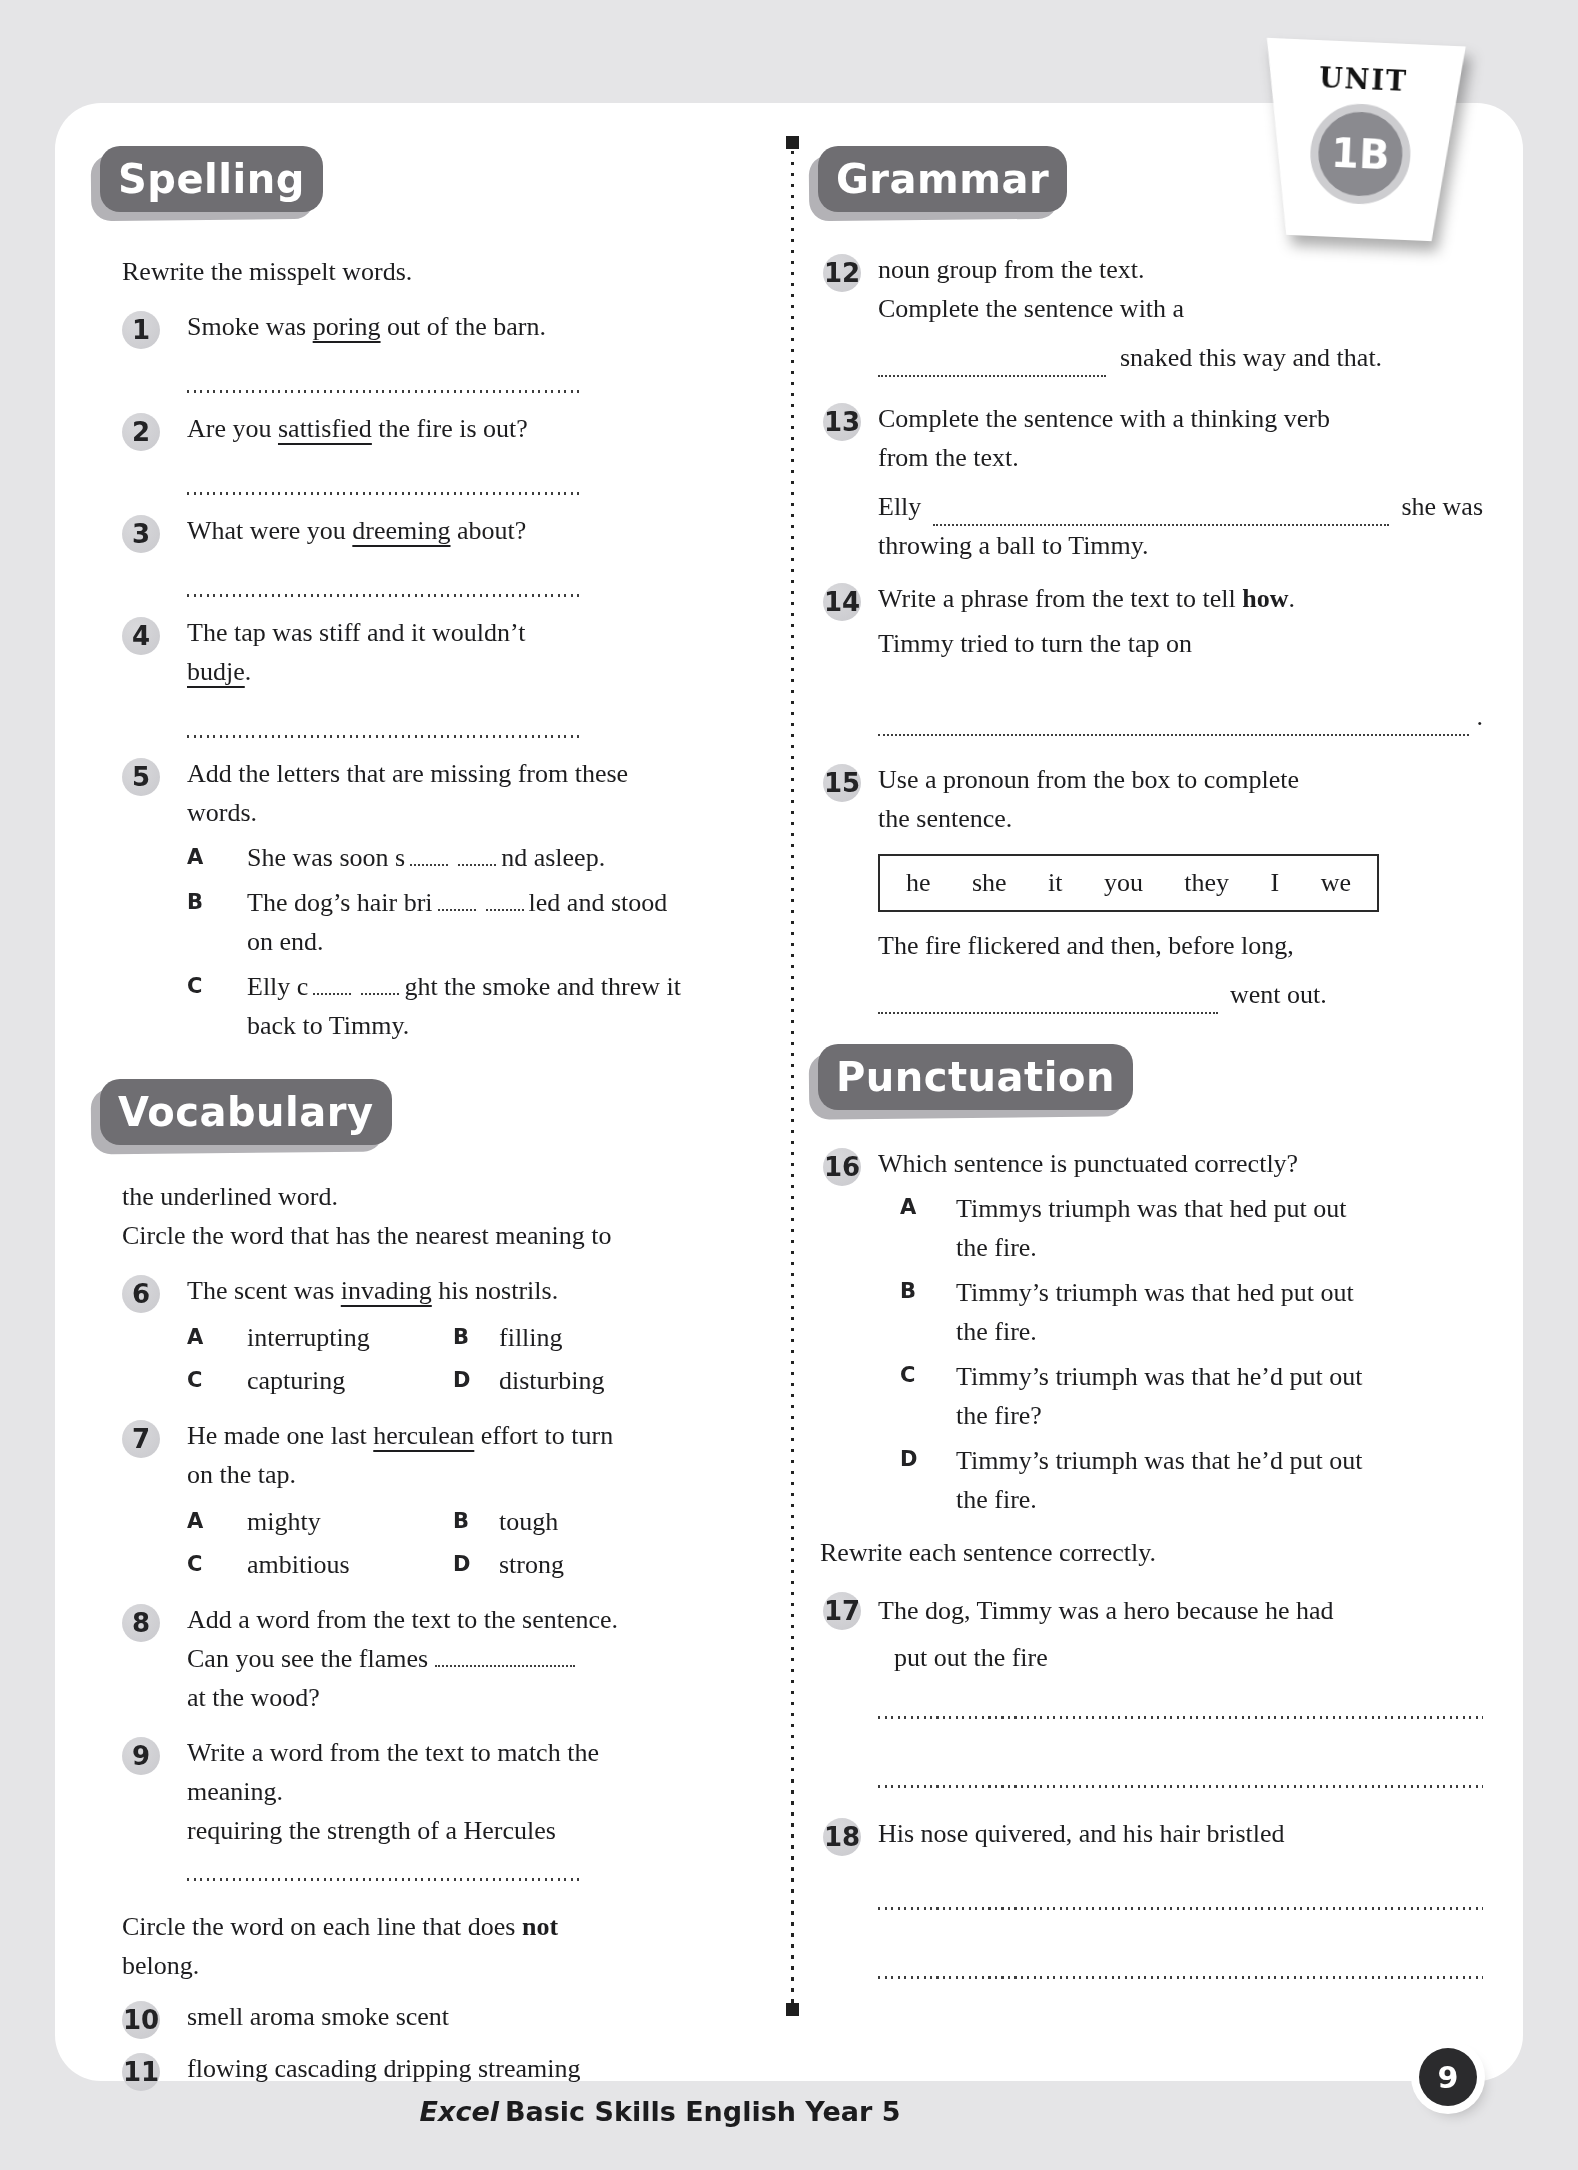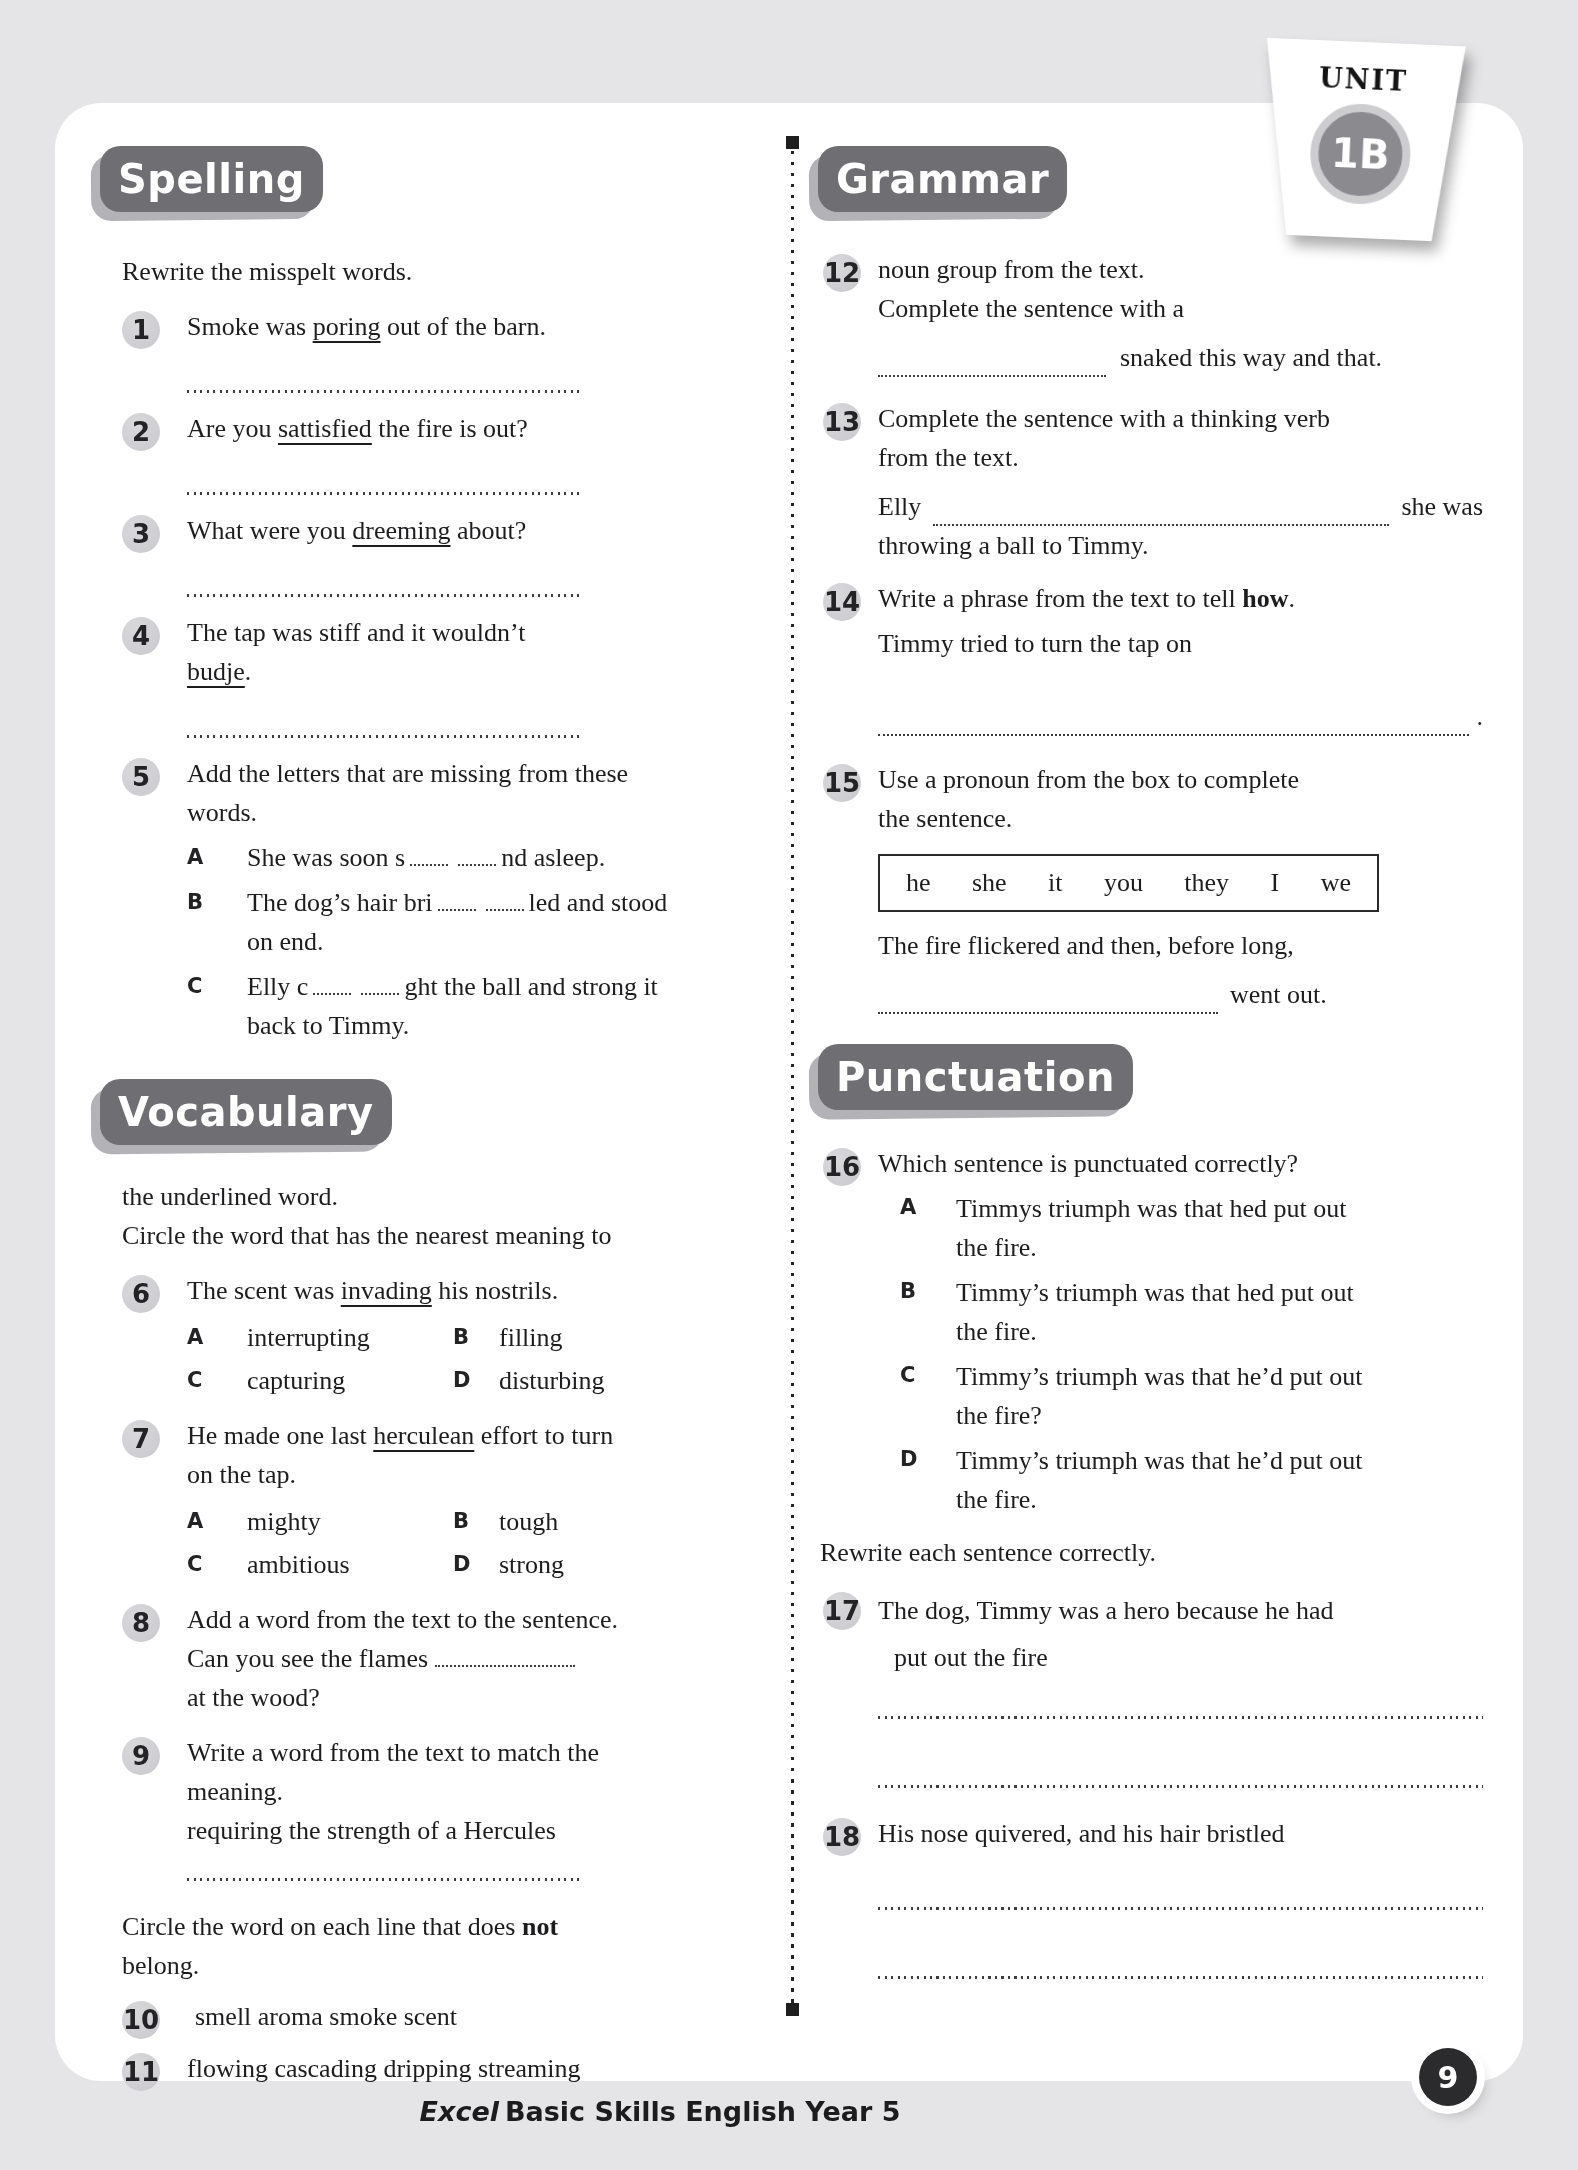--- a/index.html
+++ b/index.html
@@ -156,21 +156,21 @@
           <div class="slet">A</div>
           <div class="stext l"><span>She was soon s</span><span class="lgap"></span><span class="lgap"></span><span>nd asleep.</span></div>
         </div>
         <div class="sub">
           <div class="slet">B</div>
           <div class="stext l"><span>The dog’s hair bri</span><span class="lgap"></span><span class="lgap"></span><span>led and stood</span></div>
         </div>
         <div class="l sub2">on end.</div>
         <div class="sub">
           <div class="slet">C</div>
-          <div class="stext l"><span>Elly c</span><span class="lgap"></span><span class="lgap"></span><span>ght the ball and strong it</span></div>
+          <div class="stext l"><span>Elly c</span><span class="lgap"></span><span class="lgap"></span><span>ght the smoke and threw it</span></div>
         </div>
         <div class="l sub2">back to Timmy.</div>
       </div>
     </div>
 
     <div class="pill-wrap" style="margin-top:34px;">
       <div class="pill-back"></div>
       <div class="pill">Vocabulary</div>
     </div>
 
@@ -230,21 +230,21 @@
         <div class="l">meaning.</div>
         <div class="l">requiring the strength of a Hercules</div>
         <div class="ans" style="margin-top:28px;"></div>
       </div>
     </div>
 
     <div class="intro" style="margin-top:26px;">
       <span>Circle the word on each line that does </span><span class="b">not</span><span> belong.</span>
     </div>
 
-    <div class="qrow" style="margin-top:12px;gap:8px;">
+    <div class="qrow" style="margin-top:12px;">
       <div class="num">10</div>
       <div class="qbody">
           <div class="l">smell aroma smoke scent</div>
         </div>
     </div>
 
     <div class="qrow" style="margin-top:10px;">
       <div class="num">11</div>
       <div class="qbody">
           <div class="l">flowing cascading dripping streaming</div>

